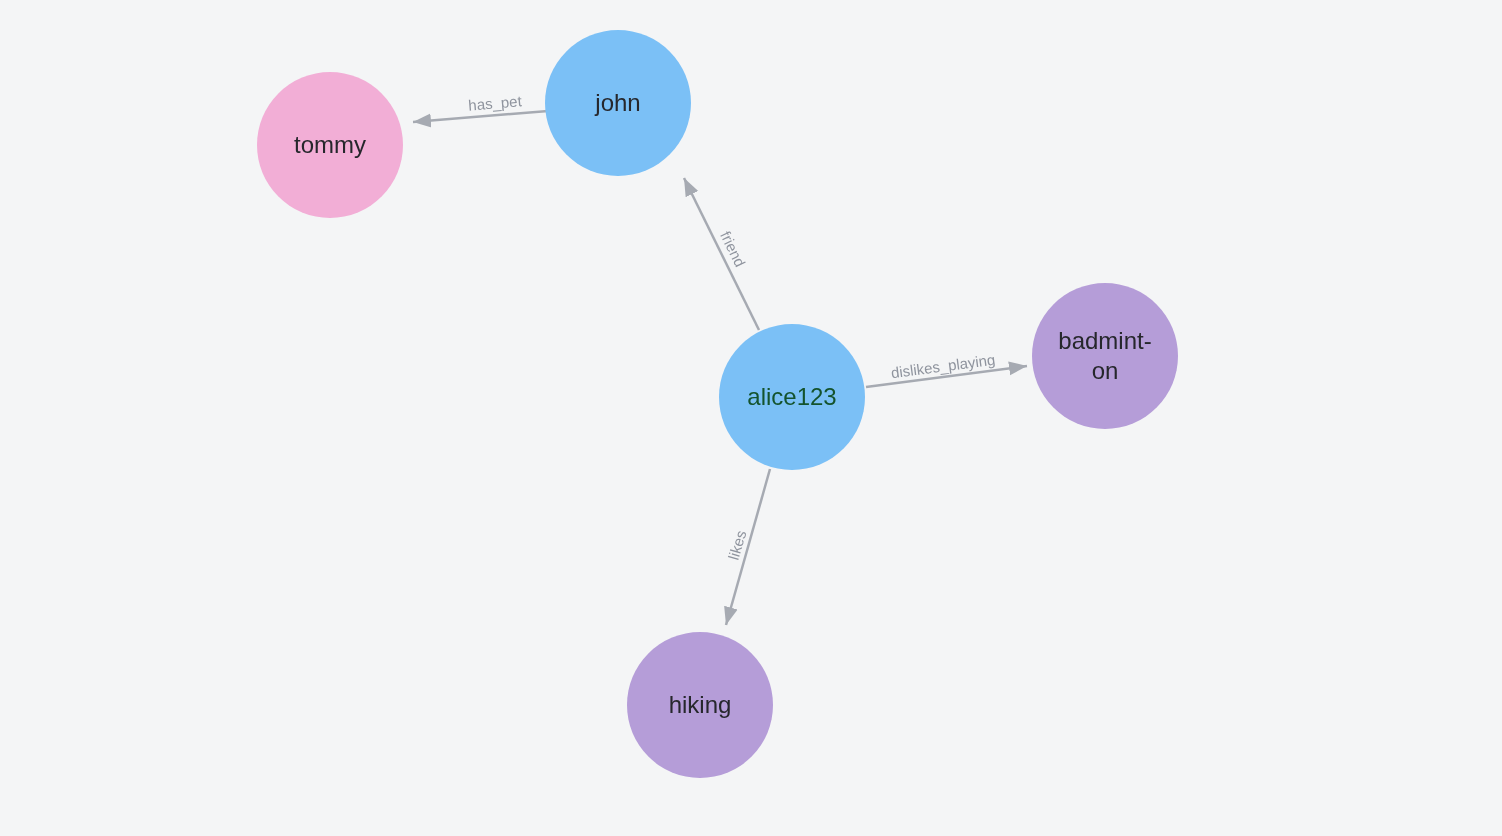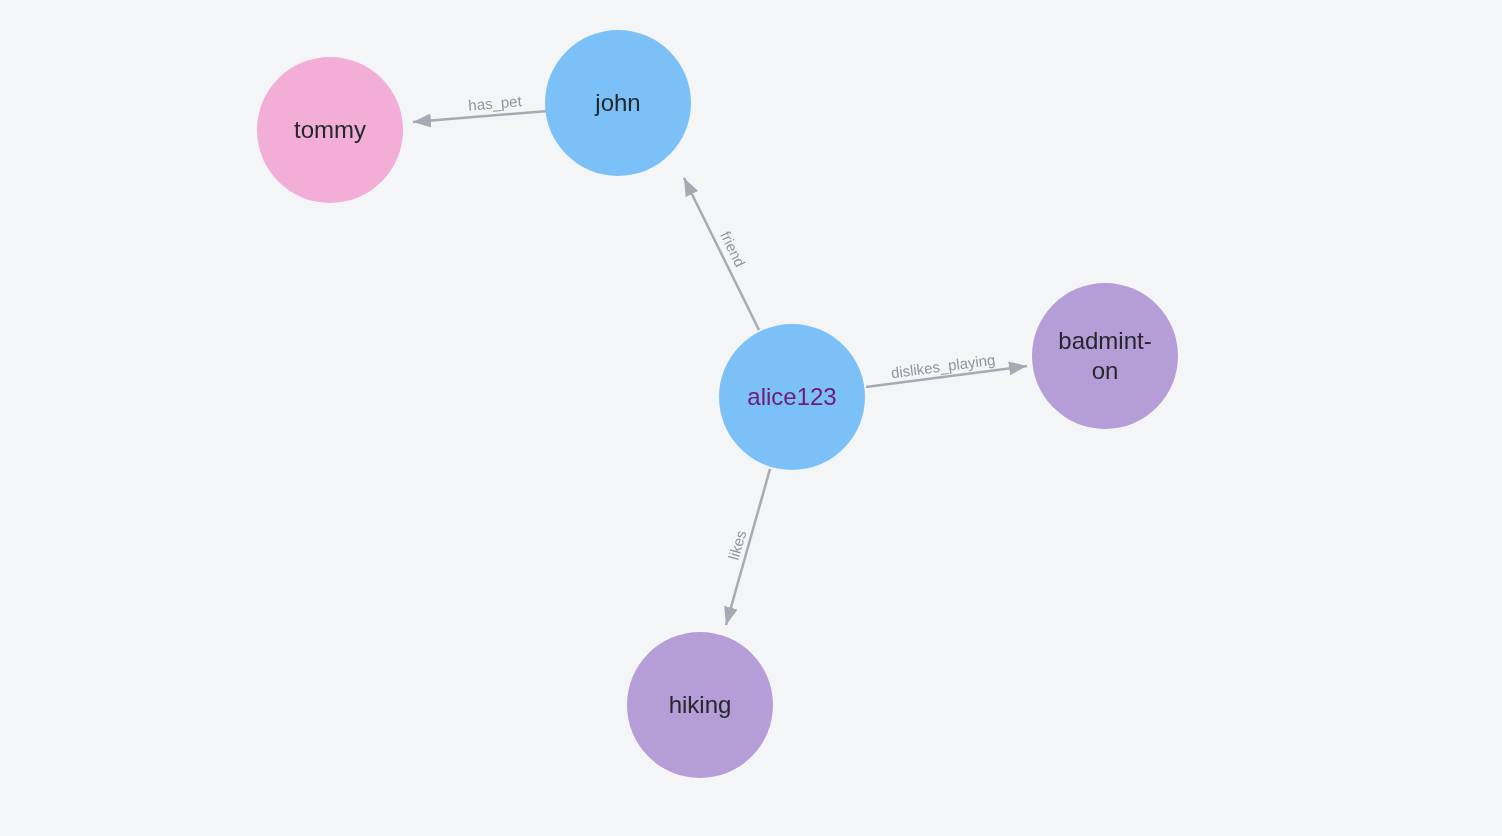--- a/index.html
+++ b/index.html
@@ -46,21 +46,21 @@
     display: block;
   }
   .edge-label {
     position: absolute;
     font-size: 15px;
     white-space: nowrap;
     transform-origin: center center;
     user-select: none;
   }
   
-  .node-tommy     { left: 257px; top: 57px;  }
+  .node-tommy     { left: 257px; top: 72px;  }
   .node-john      { left: 545px; top: 30px;  }
   .node-alice123  { left: 719px; top: 324px; }
   .node-badminton { left: 1032px; top: 283px; }
   .node-hiking    { left: 627px; top: 632px; }
   
   .edge-label-has-pet          { left: 495px; top: 103px; transform: translate(-50%,-50%) rotate(-4.9deg); }
   .edge-label-friend           { left: 733px; top: 249px; transform: translate(-50%,-50%) rotate(63.9deg); }
   .edge-label-dislikes-playing { left: 943px; top: 366px; transform: translate(-50%,-50%) rotate(-7.5deg); }
   .edge-label-likes            { left: 737px; top: 545px; transform: translate(-50%,-50%) rotate(-73.4deg); }
 </style>
@@ -88,21 +88,21 @@
 
   <div class="node node-tommy" style="background: rgb(242, 174, 214);">
     <span class="node-label" style="color: rgb(38, 39, 44);">tommy</span>
   </div>
 
   <div class="node node-john" style="background: rgb(123, 192, 246);">
     <span class="node-label" style="color: rgb(38, 39, 44);">john</span>
   </div>
 
   <div class="node node-alice123" style="background: rgb(123, 192, 246);">
-    <span class="node-label" style="color: #701a75;">alice123</span>
+    <span class="node-label" style="color: #14532d;">alice123</span>
   </div>
 
   <div class="node node-hiking" style="background: rgb(181, 157, 216);">
     <span class="node-label" style="color: rgb(38, 39, 44);">hiking</span>
   </div>
 
   <div class="node node-badminton" style="background: rgb(181, 157, 216);">
     <span class="node-label" style="color: rgb(38, 39, 44);"><span>badmint-</span><br>
           <span>on</span></span>
   </div>

